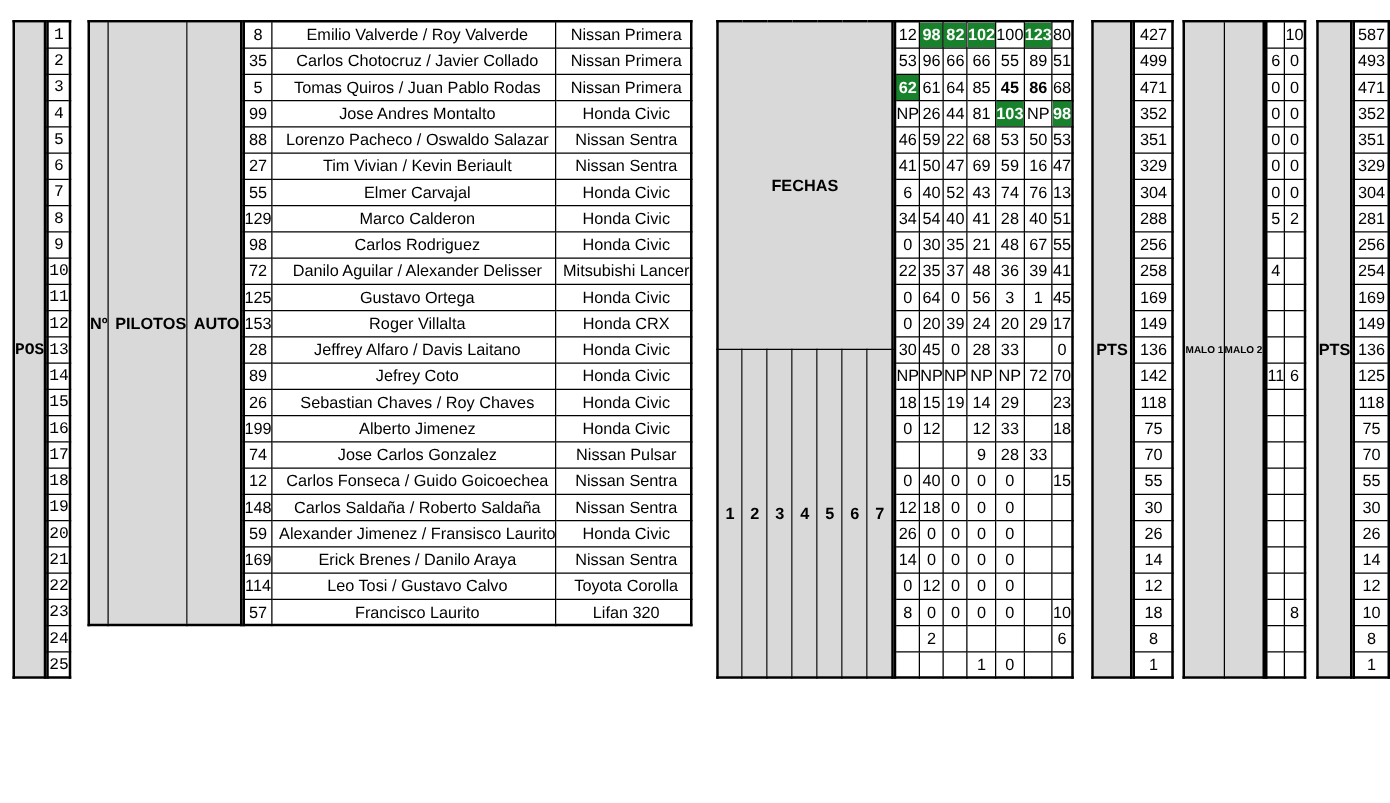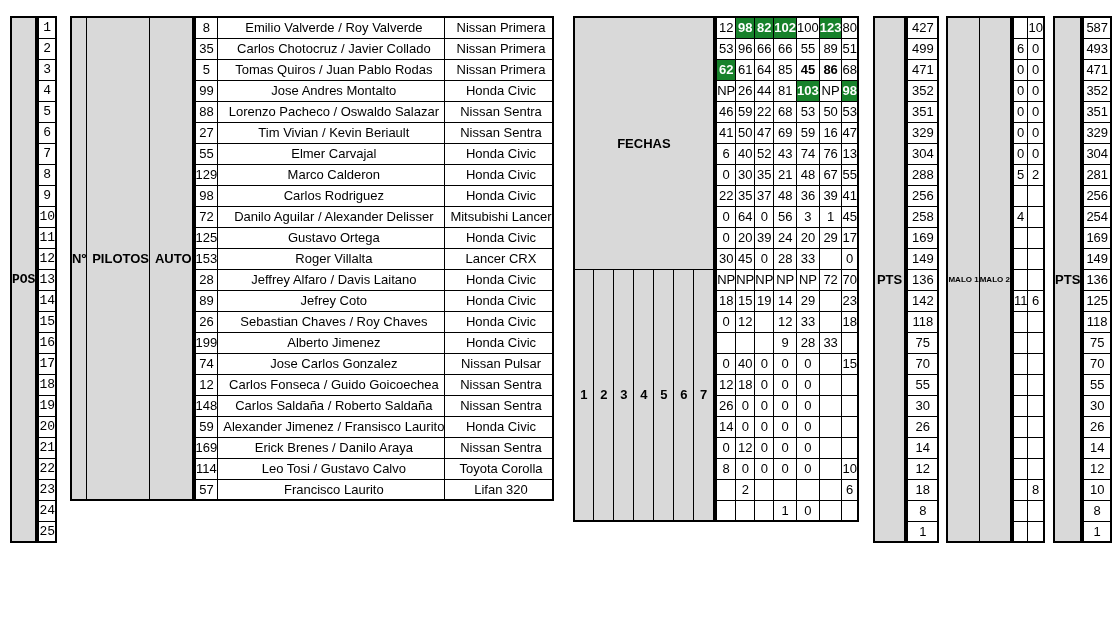--- a/index.html
+++ b/index.html
@@ -234,21 +234,21 @@
             <td class="l">Mitsubishi Lancer</td>
           </tr>
           <tr>
             <td class="c">125</td>
             <td class="l">Gustavo Ortega</td>
             <td class="l">Honda Civic</td>
           </tr>
           <tr>
             <td class="c">153</td>
             <td class="l">Roger Villalta</td>
-            <td class="l">Lancer CRX</td>
+            <td class="l">Honda CRX</td>
           </tr>
           <tr>
             <td class="c">28</td>
             <td class="l">Jeffrey Alfaro / Davis Laitano</td>
             <td class="l">Honda Civic</td>
           </tr>
           <tr>
             <td class="c">89</td>
             <td class="l">Jefrey Coto</td>
             <td class="l">Honda Civic</td>
@@ -397,20 +397,29 @@
           <tr>
             <td class="c">6</td>
             <td class="c">40</td>
             <td class="c">52</td>
             <td class="c">43</td>
             <td class="c">74</td>
             <td class="c">76</td>
             <td class="c">13</td>
           </tr>
           <tr>
+            <td class="c">34</td>
+            <td class="c">54</td>
+            <td class="c">40</td>
+            <td class="c">41</td>
+            <td class="c">28</td>
+            <td class="c">40</td>
+            <td class="c">51</td>
+          </tr>
+          <tr>
             <td class="c">0</td>
             <td class="c">30</td>
             <td class="c">35</td>
             <td class="c">21</td>
             <td class="c">48</td>
             <td class="c">67</td>
             <td class="c">55</td>
           </tr>
           <tr>
             <td class="c">22</td>

